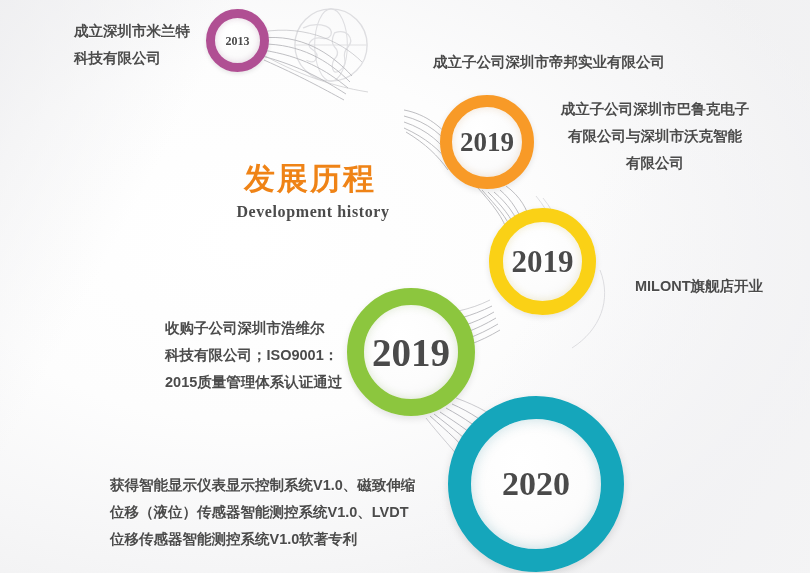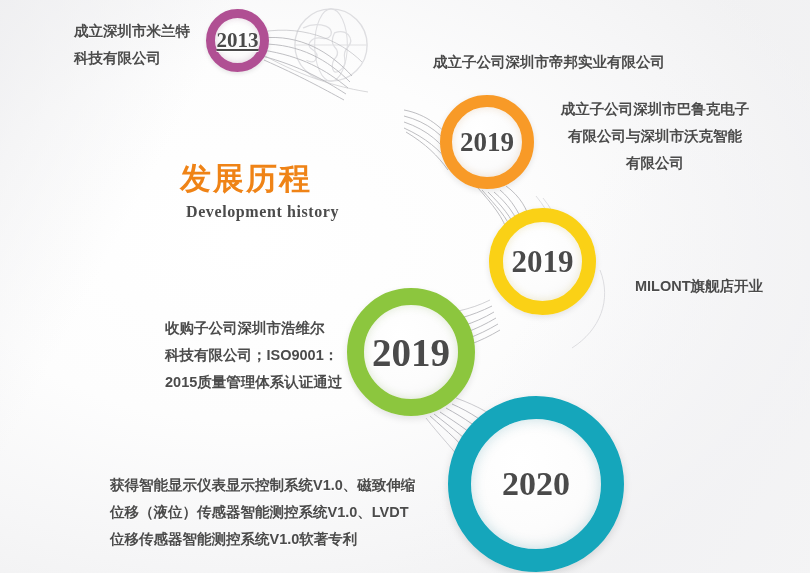--- a/index.html
+++ b/index.html
@@ -74,21 +74,21 @@
 
   #node-2013 {
     left: 206px; top: 9px;
     width: 63px; height: 63px;
     border: 9px solid #a8438a;
     border-color: #b04f93;
     background-image:
       radial-gradient(circle at 40% 30%, #ffffff 0%, #fbfbfb 60%, #f3f3f4 100%);
     box-shadow: inset 0 0 6px rgba(120,40,100,0.18), 0 2px 4px rgba(0,0,0,0.10);
   }
-  #node-2013 .year { font-size: 21px; text-decoration: underline; }
+  #node-2013 .year { font-size: 12px; }
 
   #node-2015 {
     left: 333px; top: 48px;
     width: 76px; height: 76px;
     border: 10px solid #c3302c;
     box-shadow: inset 0 0 7px rgba(140,30,25,0.20), 0 2px 5px rgba(0,0,0,0.12);
   }
   #node-2015 .year { font-size: 23px; }
 
   #node-2019a {
@@ -143,20 +143,21 @@
   #desc-2019b{ left: 589px; top: 241px; width: 220px; margin-top: 32px; }
   #desc-2019c{ left: 165px; top: 315px; width: 250px; }
   #desc-2020 { left: 110px; top: 472px; width: 360px; }
 
   
   #heading {
     position: absolute;
     left: 180px;
     top: 160px;
     width: 260px;
+    text-align: center;
   }
   #heading .cn {
     font-family: "Liberation Sans", "DejaVu Sans", sans-serif;
     font-weight: bold;
     font-size: 31px;
     letter-spacing: 2px;
     color: #ef8316;
     line-height: 38px;
     margin: 0;
   }

